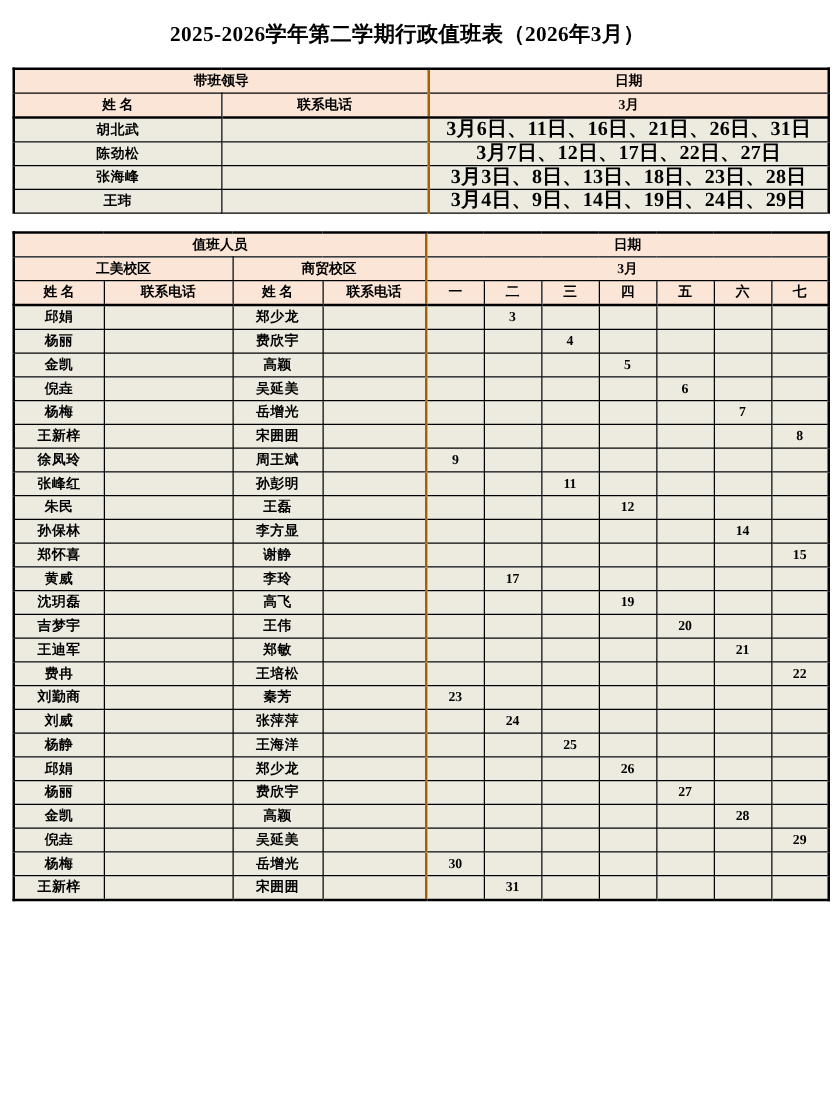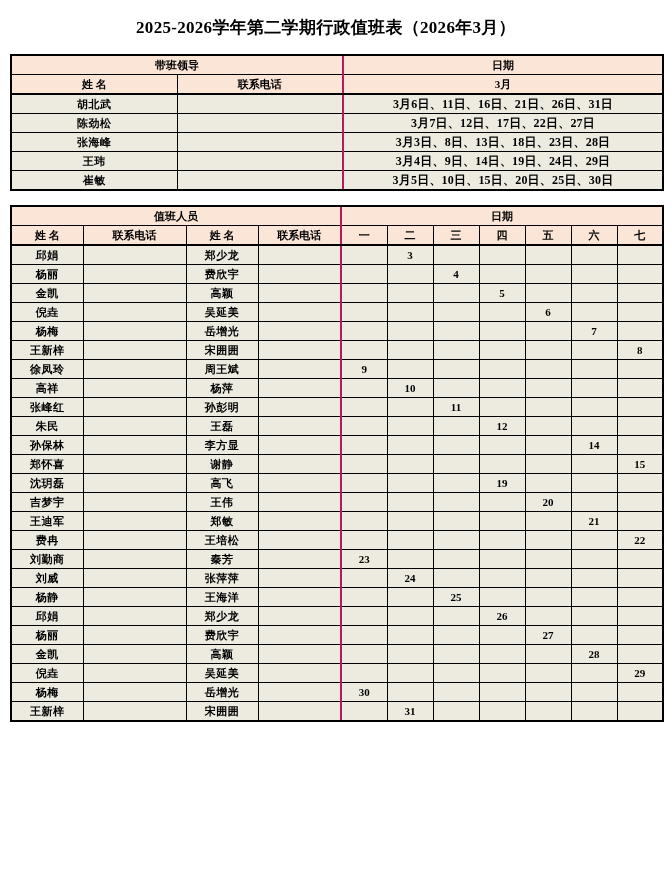--- a/index.html
+++ b/index.html
@@ -53,25 +53,25 @@
   table.sheet .outer-top td,
   table.sheet .outer-top th {
     border-top: 2px solid #000000;
   }
   table.sheet .thick-bottom td,
   table.sheet .thick-bottom th {
     border-bottom: 2px solid #000000;
   }
   table.sheet .edge-l { border-left: 2px solid #000000; }
   table.sheet .edge-r { border-right: 2px solid #000000; }
-  table.sheet .sep-l { border-left: 2px solid #be185d; }
+  table.sheet .sep-l { border-left: 2px solid #a16207; }
   table.sheet .last-row td { border-bottom: 2px solid #000000; }
   .spacer { height: 14px; }
   .name-cell { letter-spacing: 0.5px; }
-  .dates-cell { font-size: 12px; letter-spacing: 0.2px; }
+  .dates-cell { font-size: 16px; letter-spacing: 0.2px; }
   .wk { width: 46px; }
   .daynum { font-size: 11px; }
 </style>
 </head>
 <body>
 
 <div class="page">
 
   <div class="page-title">2025-2026学年第二学期行政值班表（2026年3月）</div>
 
@@ -103,25 +103,20 @@
       </tr>
       <tr>
         <td class="edge-l name-cell">张海峰</td>
         <td></td>
         <td class="sep-l edge-r dates-cell">3月3日、8日、13日、18日、23日、28日</td>
       </tr>
       <tr>
         <td class="edge-l name-cell">王玮</td>
         <td></td>
         <td class="sep-l edge-r dates-cell">3月4日、9日、14日、19日、24日、29日</td>
-      </tr>
-      <tr class="last-row">
-        <td class="edge-l name-cell">崔敏</td>
-        <td></td>
-        <td class="sep-l edge-r dates-cell">3月5日、10日、15日、20日、25日、30日</td>
       </tr>
     </tbody>
   </table>
 
   <div class="spacer"></div>
 
   <table class="sheet">
     <colgroup>
       <col style="width:72px">
         <col style="width:103px">
@@ -133,20 +128,25 @@
       <col style="width:46px">
         <col style="width:46px">
         <col style="width:46px">
         <col style="width:46px">
     </colgroup>
     <thead>
       <tr class="outer-top">
         <td class="hdr edge-l" colspan="4">值班人员</td>
         <td class="hdr sep-l edge-r" colspan="7">日期</td>
       </tr>
+      <tr>
+        <td class="hdr edge-l" colspan="2">工美校区</td>
+        <td class="hdr" colspan="2">商贸校区</td>
+        <td class="hdr sep-l edge-r" colspan="7">3月</td>
+      </tr>
       <tr class="thick-bottom">
         <td class="hdr edge-l">姓  名</td>
         <td class="hdr">联系电话</td>
         <td class="hdr">姓  名</td>
         <td class="hdr">联系电话</td>
         <td class="hdr sep-l wk">一</td>
         <td class="hdr wk">二</td>
         <td class="hdr wk">三</td>
         <td class="hdr wk">四</td>
         <td class="hdr wk">五</td>
@@ -240,33 +240,20 @@
           <td></td>
           <td class="wk daynum sep-l">9</td>
           <td class="wk daynum"></td>
           <td class="wk daynum"></td>
           <td class="wk daynum"></td>
           <td class="wk daynum"></td>
           <td class="wk daynum"></td>
           <td class="wk daynum edge-r"></td>
         </tr>
         <tr>
-          <td class="edge-l name-cell">高祥</td>
-          <td></td>
-          <td class="name-cell">杨萍</td>
-          <td></td>
-          <td class="wk daynum sep-l"></td>
-          <td class="wk daynum">10</td>
-          <td class="wk daynum"></td>
-          <td class="wk daynum"></td>
-          <td class="wk daynum"></td>
-          <td class="wk daynum"></td>
-          <td class="wk daynum edge-r"></td>
-        </tr>
-        <tr>
           <td class="edge-l name-cell">张峰红</td>
           <td></td>
           <td class="name-cell">孙彭明</td>
           <td></td>
           <td class="wk daynum sep-l"></td>
           <td class="wk daynum"></td>
           <td class="wk daynum">11</td>
           <td class="wk daynum"></td>
           <td class="wk daynum"></td>
           <td class="wk daynum"></td>
@@ -303,20 +290,33 @@
           <td></td>
           <td class="name-cell">谢静</td>
           <td></td>
           <td class="wk daynum sep-l"></td>
           <td class="wk daynum"></td>
           <td class="wk daynum"></td>
           <td class="wk daynum"></td>
           <td class="wk daynum"></td>
           <td class="wk daynum"></td>
           <td class="wk daynum edge-r">15</td>
+        </tr>
+        <tr>
+          <td class="edge-l name-cell">黄威</td>
+          <td></td>
+          <td class="name-cell">李玲</td>
+          <td></td>
+          <td class="wk daynum sep-l"></td>
+          <td class="wk daynum">17</td>
+          <td class="wk daynum"></td>
+          <td class="wk daynum"></td>
+          <td class="wk daynum"></td>
+          <td class="wk daynum"></td>
+          <td class="wk daynum edge-r"></td>
         </tr>
         <tr>
           <td class="edge-l name-cell">沈玥磊</td>
           <td></td>
           <td class="name-cell">高飞</td>
           <td></td>
           <td class="wk daynum sep-l"></td>
           <td class="wk daynum"></td>
           <td class="wk daynum"></td>
           <td class="wk daynum">19</td>

